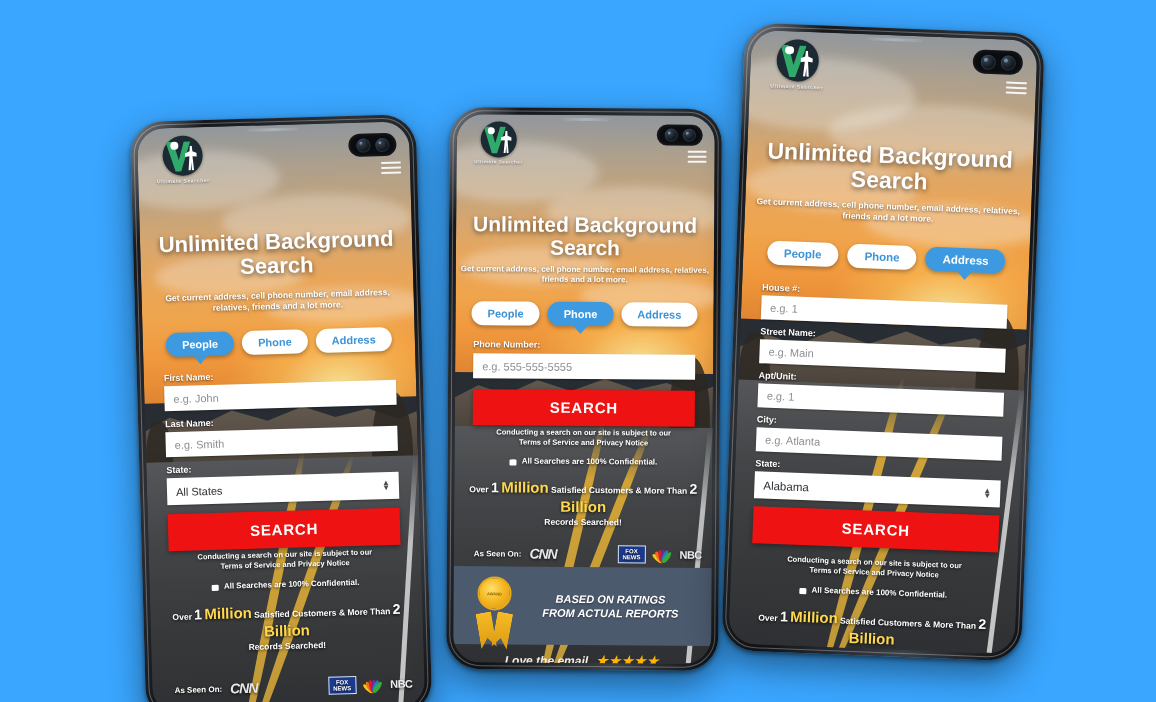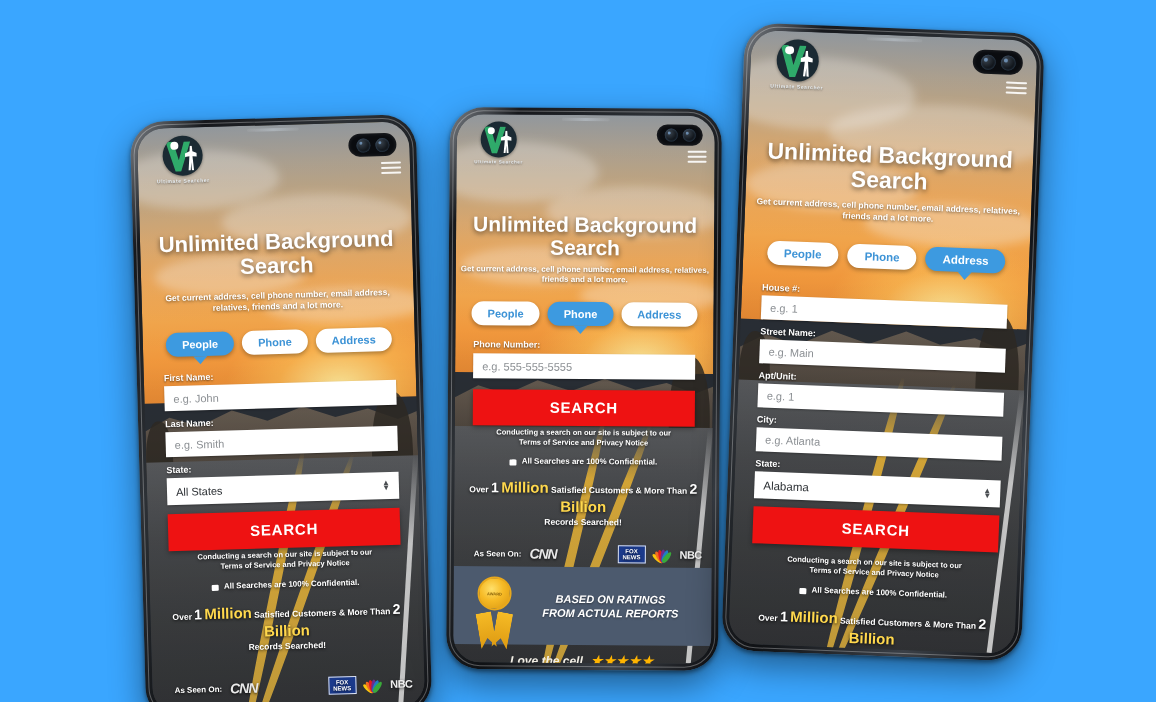--- a/index.html
+++ b/index.html
@@ -520,21 +520,21 @@
             <div class="tail l"></div>
             <div class="tail r"></div>
           </div>
           <div class="ratings-text" style="font-size:11px;">
             <div>BASED ON RATINGS</div>
             <div>FROM ACTUAL REPORTS</div>
           </div>
         </div>
 
         <div class="testimonial" style="top:538px;font-size:12px;">
-          <span>Love the cell</span>
+          <span>Love the email</span>
           <span class="stars" style="font-size:13px;">★★★★★</span>
         </div>
 
       </div>
     </div>
   </div>
 
   <div class="phone" id="phone-right">
     <div class="phone-body"></div>
     <div class="phone-rim"></div>

